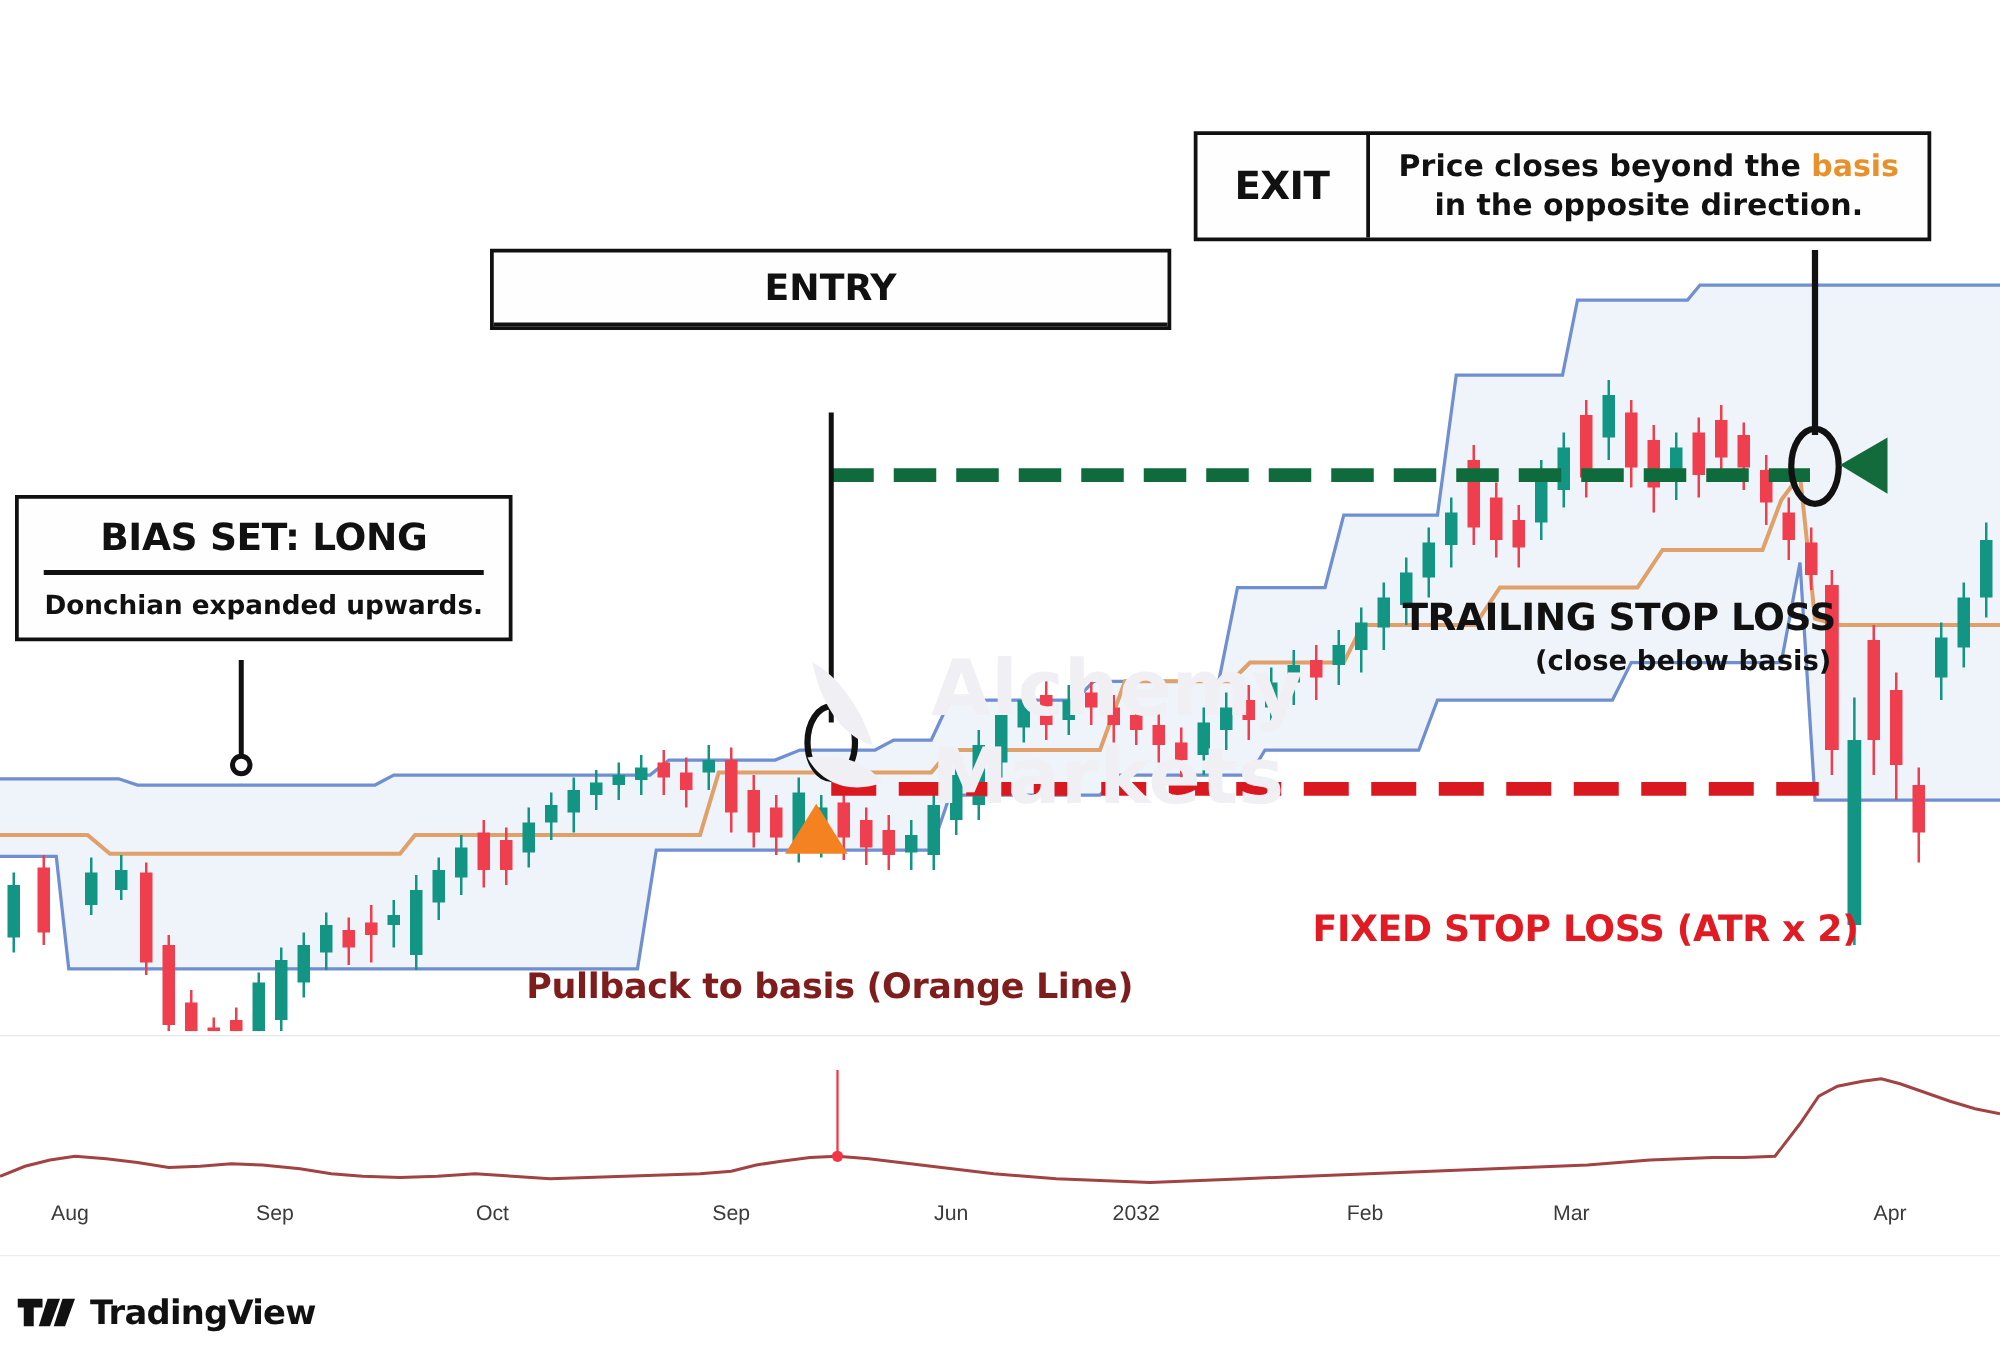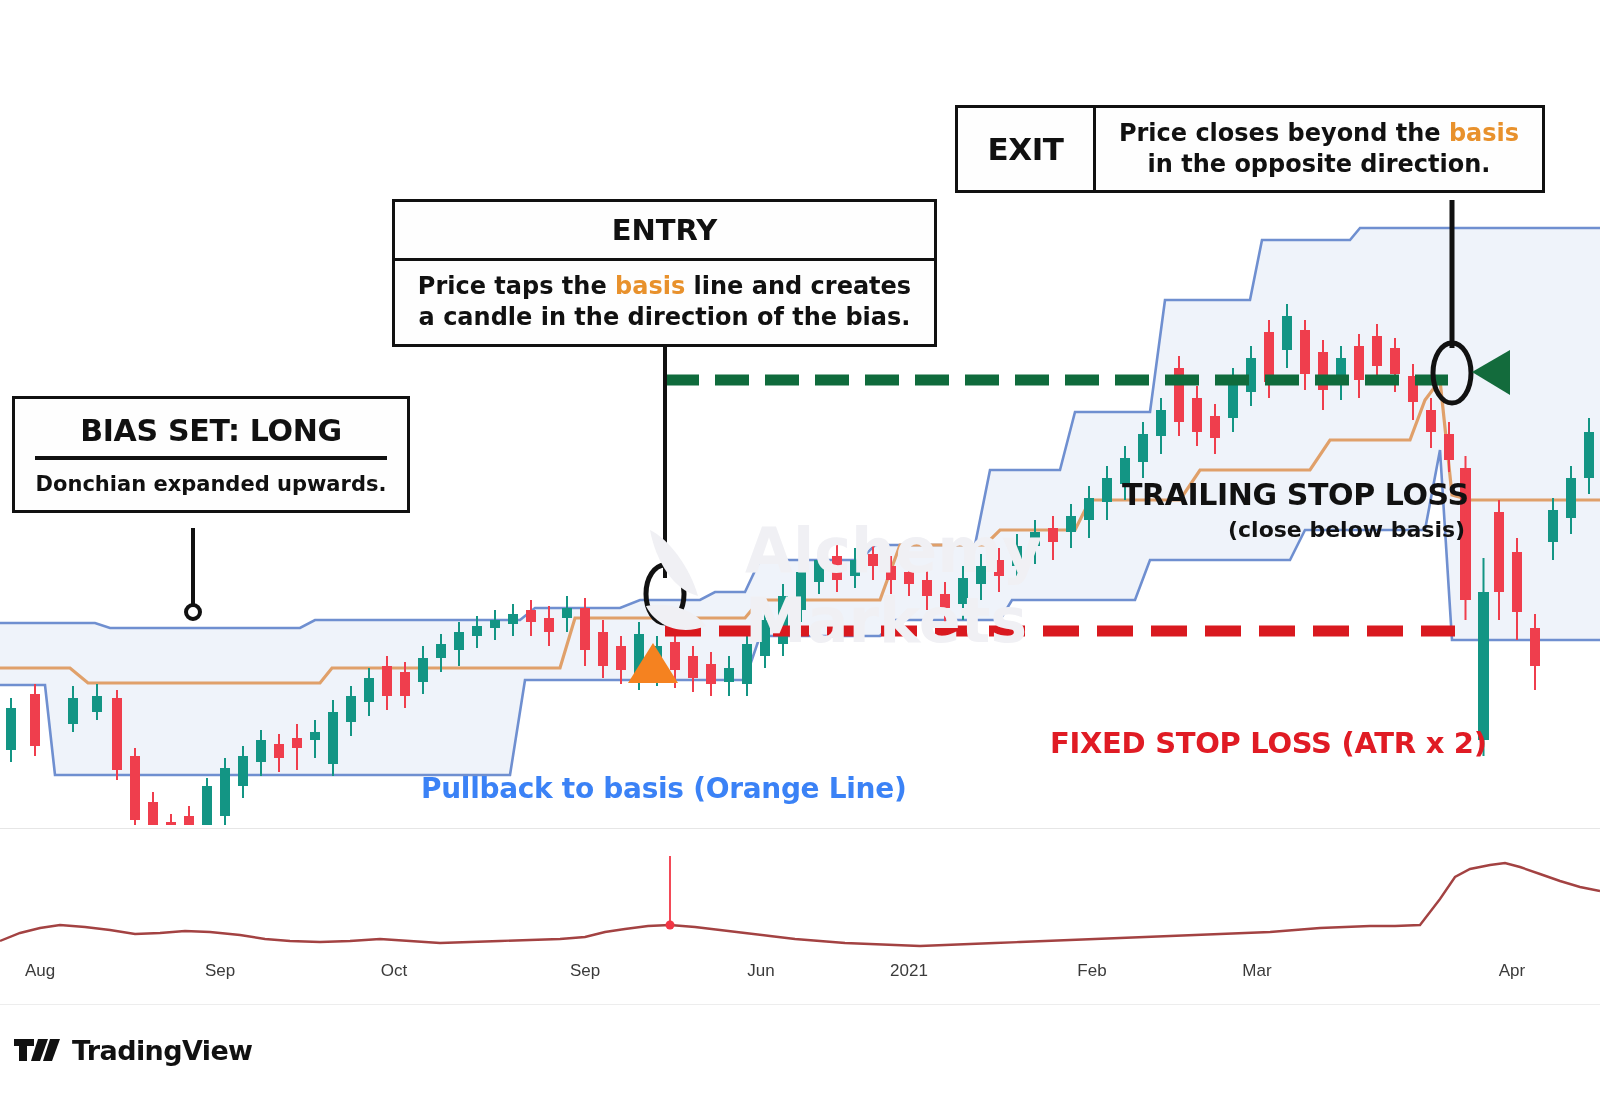--- a/index.html
+++ b/index.html
@@ -81,21 +81,21 @@
   #exit-label { font-size:31px; font-weight:bold; color:#111; letter-spacing:-0.5px; }
   #exit-body-cell { flex:1; display:flex; align-items:center; justify-content:center; padding:10px 10px; }
   #exit-body { text-align:center; font-size:24px; font-weight:bold; color:#111; line-height:1.3; }
 
   
   .chart-label { position:absolute; font-family:"DejaVu Sans", sans-serif; font-weight:bold;text-align:right; }
 
   #trailing-label   { left:1122px; top:397px; font-size:30px; color:#111; letter-spacing:-0.4px; white-space:nowrap; }
   #trailing-sub     { left:1228px; top:437px; font-size:22px; color:#111; white-space:nowrap; }
   #fixed-label      { left:1050px; top:646px; font-size:29px; color:#e01b24; letter-spacing:-0.3px; white-space:nowrap; }
-  #pullback-label   { left:421px; top:692px; font-size:28px; color:#3b82f6; letter-spacing:-0.3px; white-space:nowrap; }
+  #pullback-label   { left:421px; top:692px; font-size:28px; color:#7f1d1d; letter-spacing:-0.3px; white-space:nowrap; }
 
   
   .axis-tick {
     position:absolute; top:3px; font-size:17px; color:#3b3b3b;
     font-family:"Liberation Sans", sans-serif; transform:translateX(-50%);
   }
 
   
   #tv-logo { display:flex; align-items:center; gap:12px;justify-content:space-between; }
   #tv-name { font-size:27px; font-weight:bold; color:#111; font-family:"DejaVu Sans", sans-serif; letter-spacing:-0.6px; }
@@ -414,24 +414,20 @@
 
   <div class="callout" id="bias-box">
     <div id="bias-title">BIAS SET: LONG</div>
     <div id="bias-rule"></div>
     <div id="bias-sub">Donchian expanded upwards.</div>
   </div>
 
   <div class="callout" id="entry-box">
     <div id="entry-title">ENTRY</div>
     <div id="entry-divider"></div>
-    <div id="entry-body">
-      <span>Price taps the </span><span class="basis-word">basis</span><span> line and creates</span><br>
-      <span>a candle in the direction of the bias.</span>
-    </div>
   </div>
 
   <div class="callout" id="exit-box">
     <div id="exit-label-cell">
       <div id="exit-label">EXIT</div>
     </div>
     <div id="exit-body-cell">
       <div id="exit-body">
         <span>Price closes beyond the </span><span class="basis-word">basis</span><br>
         <span>in the opposite direction.</span>
@@ -449,26 +445,26 @@
            L1145,108 L1170,107 L1195,106 L1220,105 L1245,104 L1270,103 L1295,101 L1320,99
            L1345,98 L1370,97 L1395,97 L1420,96 L1440,70 L1455,48 L1470,40 L1490,36 L1505,34
            L1520,38 L1540,45 L1560,52 L1580,58 L1600,62"></path>
       <line x1="670" y1="27" x2="670" y2="96" stroke="#f23645" stroke-width="1.8"></line>
       <circle cx="670" cy="96" r="4.5" fill="#f23645"></circle>
     </svg>
 
   </div>
 
   <div id="axis-area">
-    <div class="axis-tick" style="left:40px">Aug</div>
+    <div class="axis-tick" style="left:56px">Aug</div>
     <div class="axis-tick" style="left:220px">Sep</div>
     <div class="axis-tick" style="left:394px">Oct</div>
     <div class="axis-tick" style="left:585px">Sep</div>
     <div class="axis-tick" style="left:761px">Jun</div>
-    <div class="axis-tick" style="left:909px">2021</div>
+    <div class="axis-tick" style="left:909px">2032</div>
     <div class="axis-tick" style="left:1092px">Feb</div>
     <div class="axis-tick" style="left:1257px">Mar</div>
     <div class="axis-tick" style="left:1512px">Apr</div>
   </div>
 
   <div id="footer">
     <div id="tv-logo">
       <svg width="46" height="26" viewBox="0 0 46 26">
         <path d="M0,2 L20,2 L20,9 L13,9 L13,24 L5,24 L5,9 L0,9 Z" fill="#111"></path>
         <path d="M24,2 L34,2 L26,24 L17,24 Z" fill="#111"></path>

